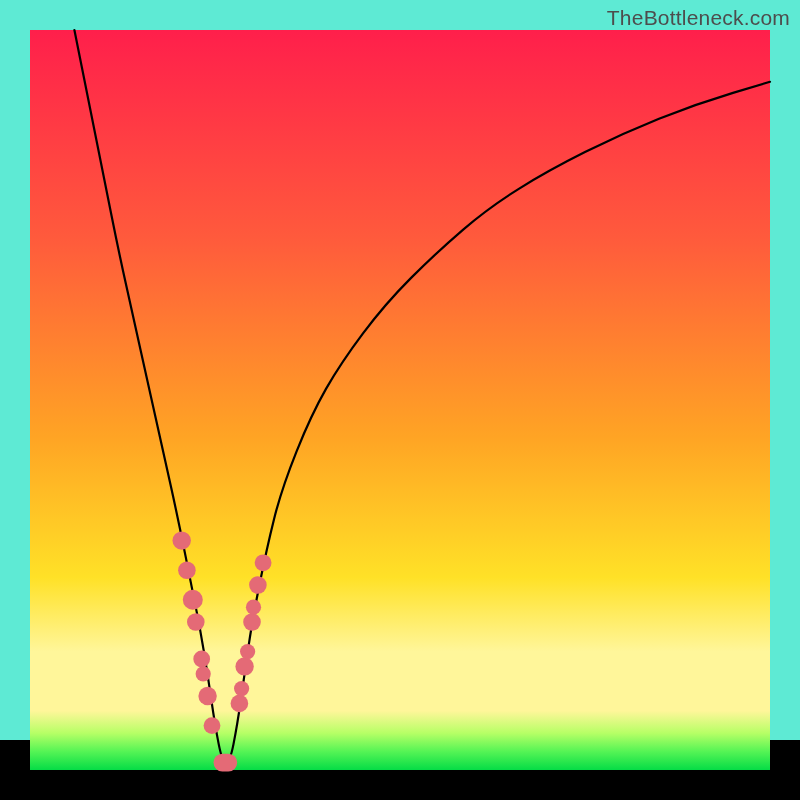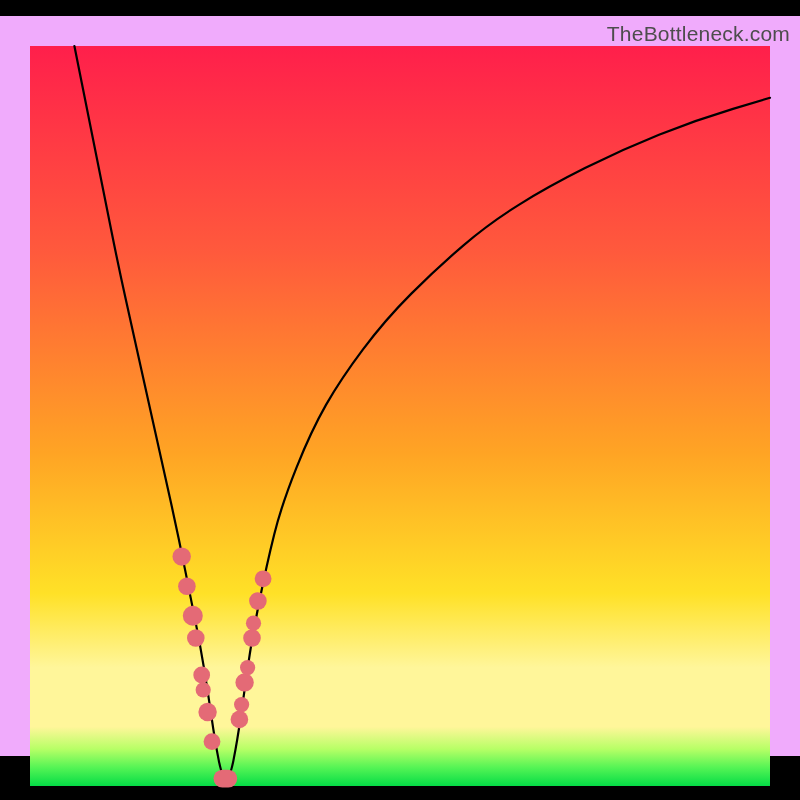--- a/index.html
+++ b/index.html
@@ -8,22 +8,21 @@
     width: 800px;
     height: 800px;
     overflow: hidden;
     font-family: Arial, Helvetica, sans-serif;
     background: #000;
   }
   .frame {
     position: relative;
     width: 800px;
     height: 740px;
-    background: #f0abfc;
-    margin-top: 16px;
+    background: #5eead4;
   }
   .plot-area {
     position: absolute;
     left: 30px;
     top: 30px;
     width: 740px;
     height: 740px;
     
     background: linear-gradient(
       to bottom,

